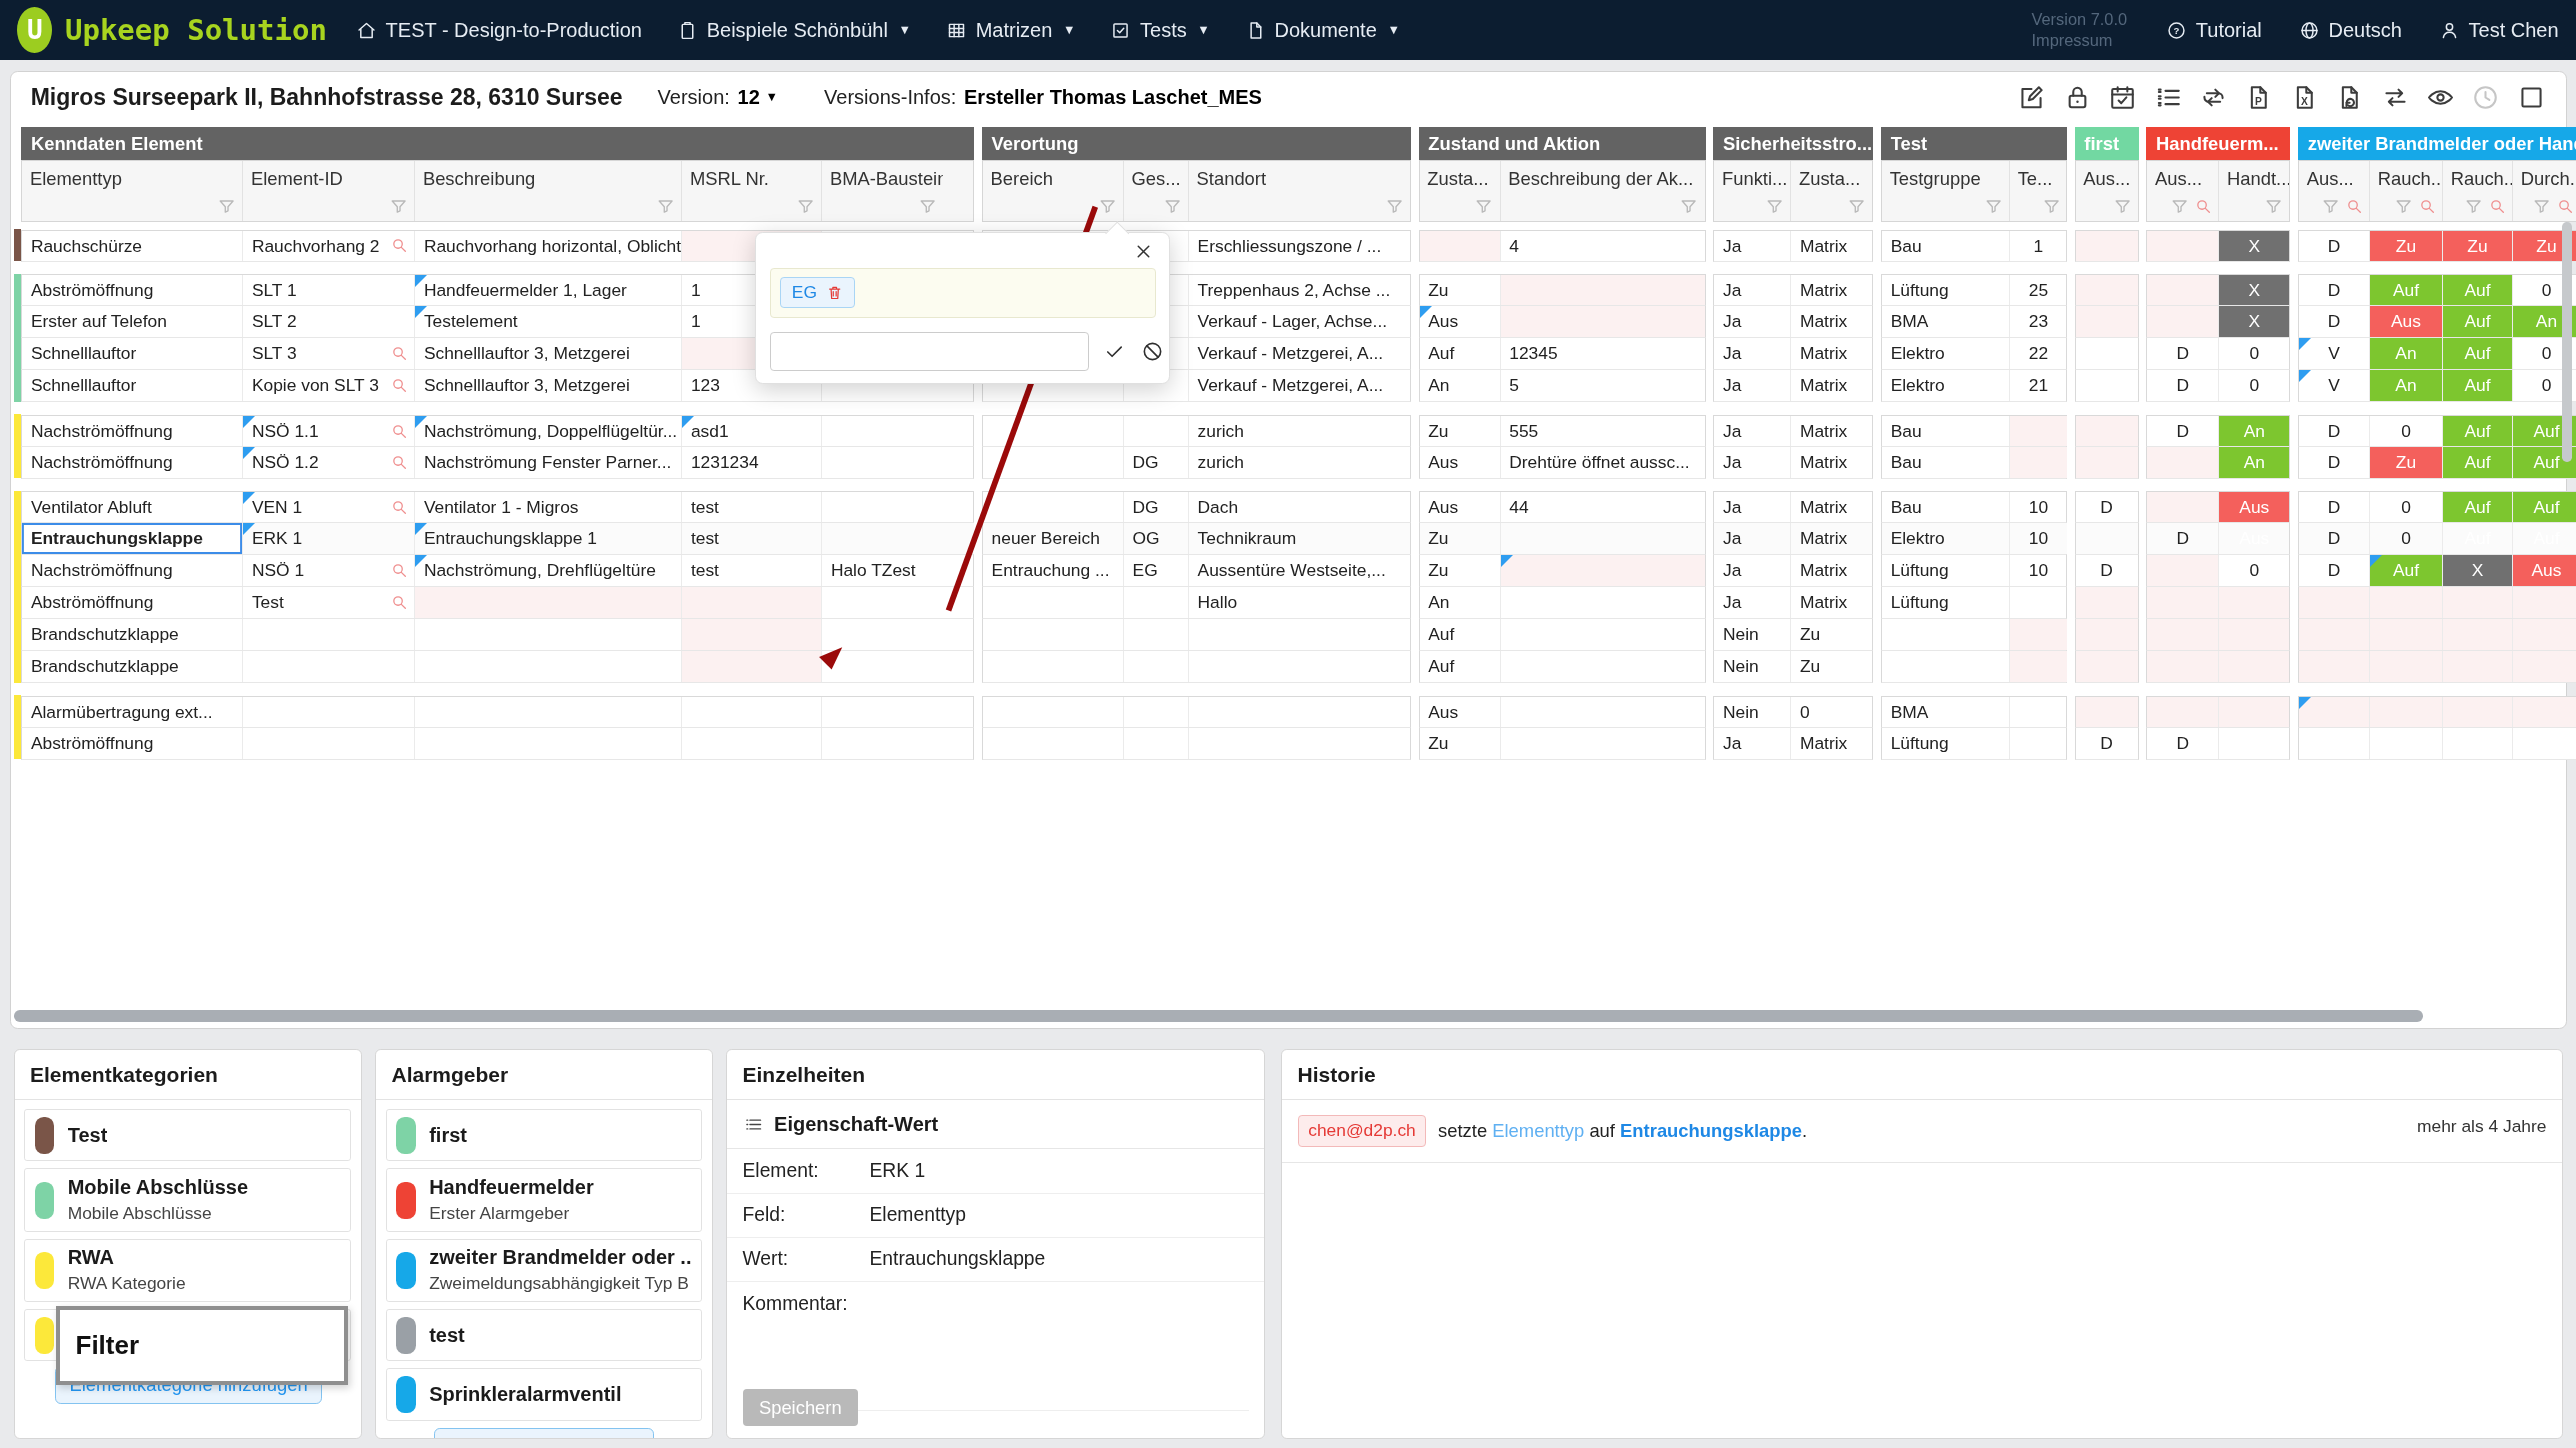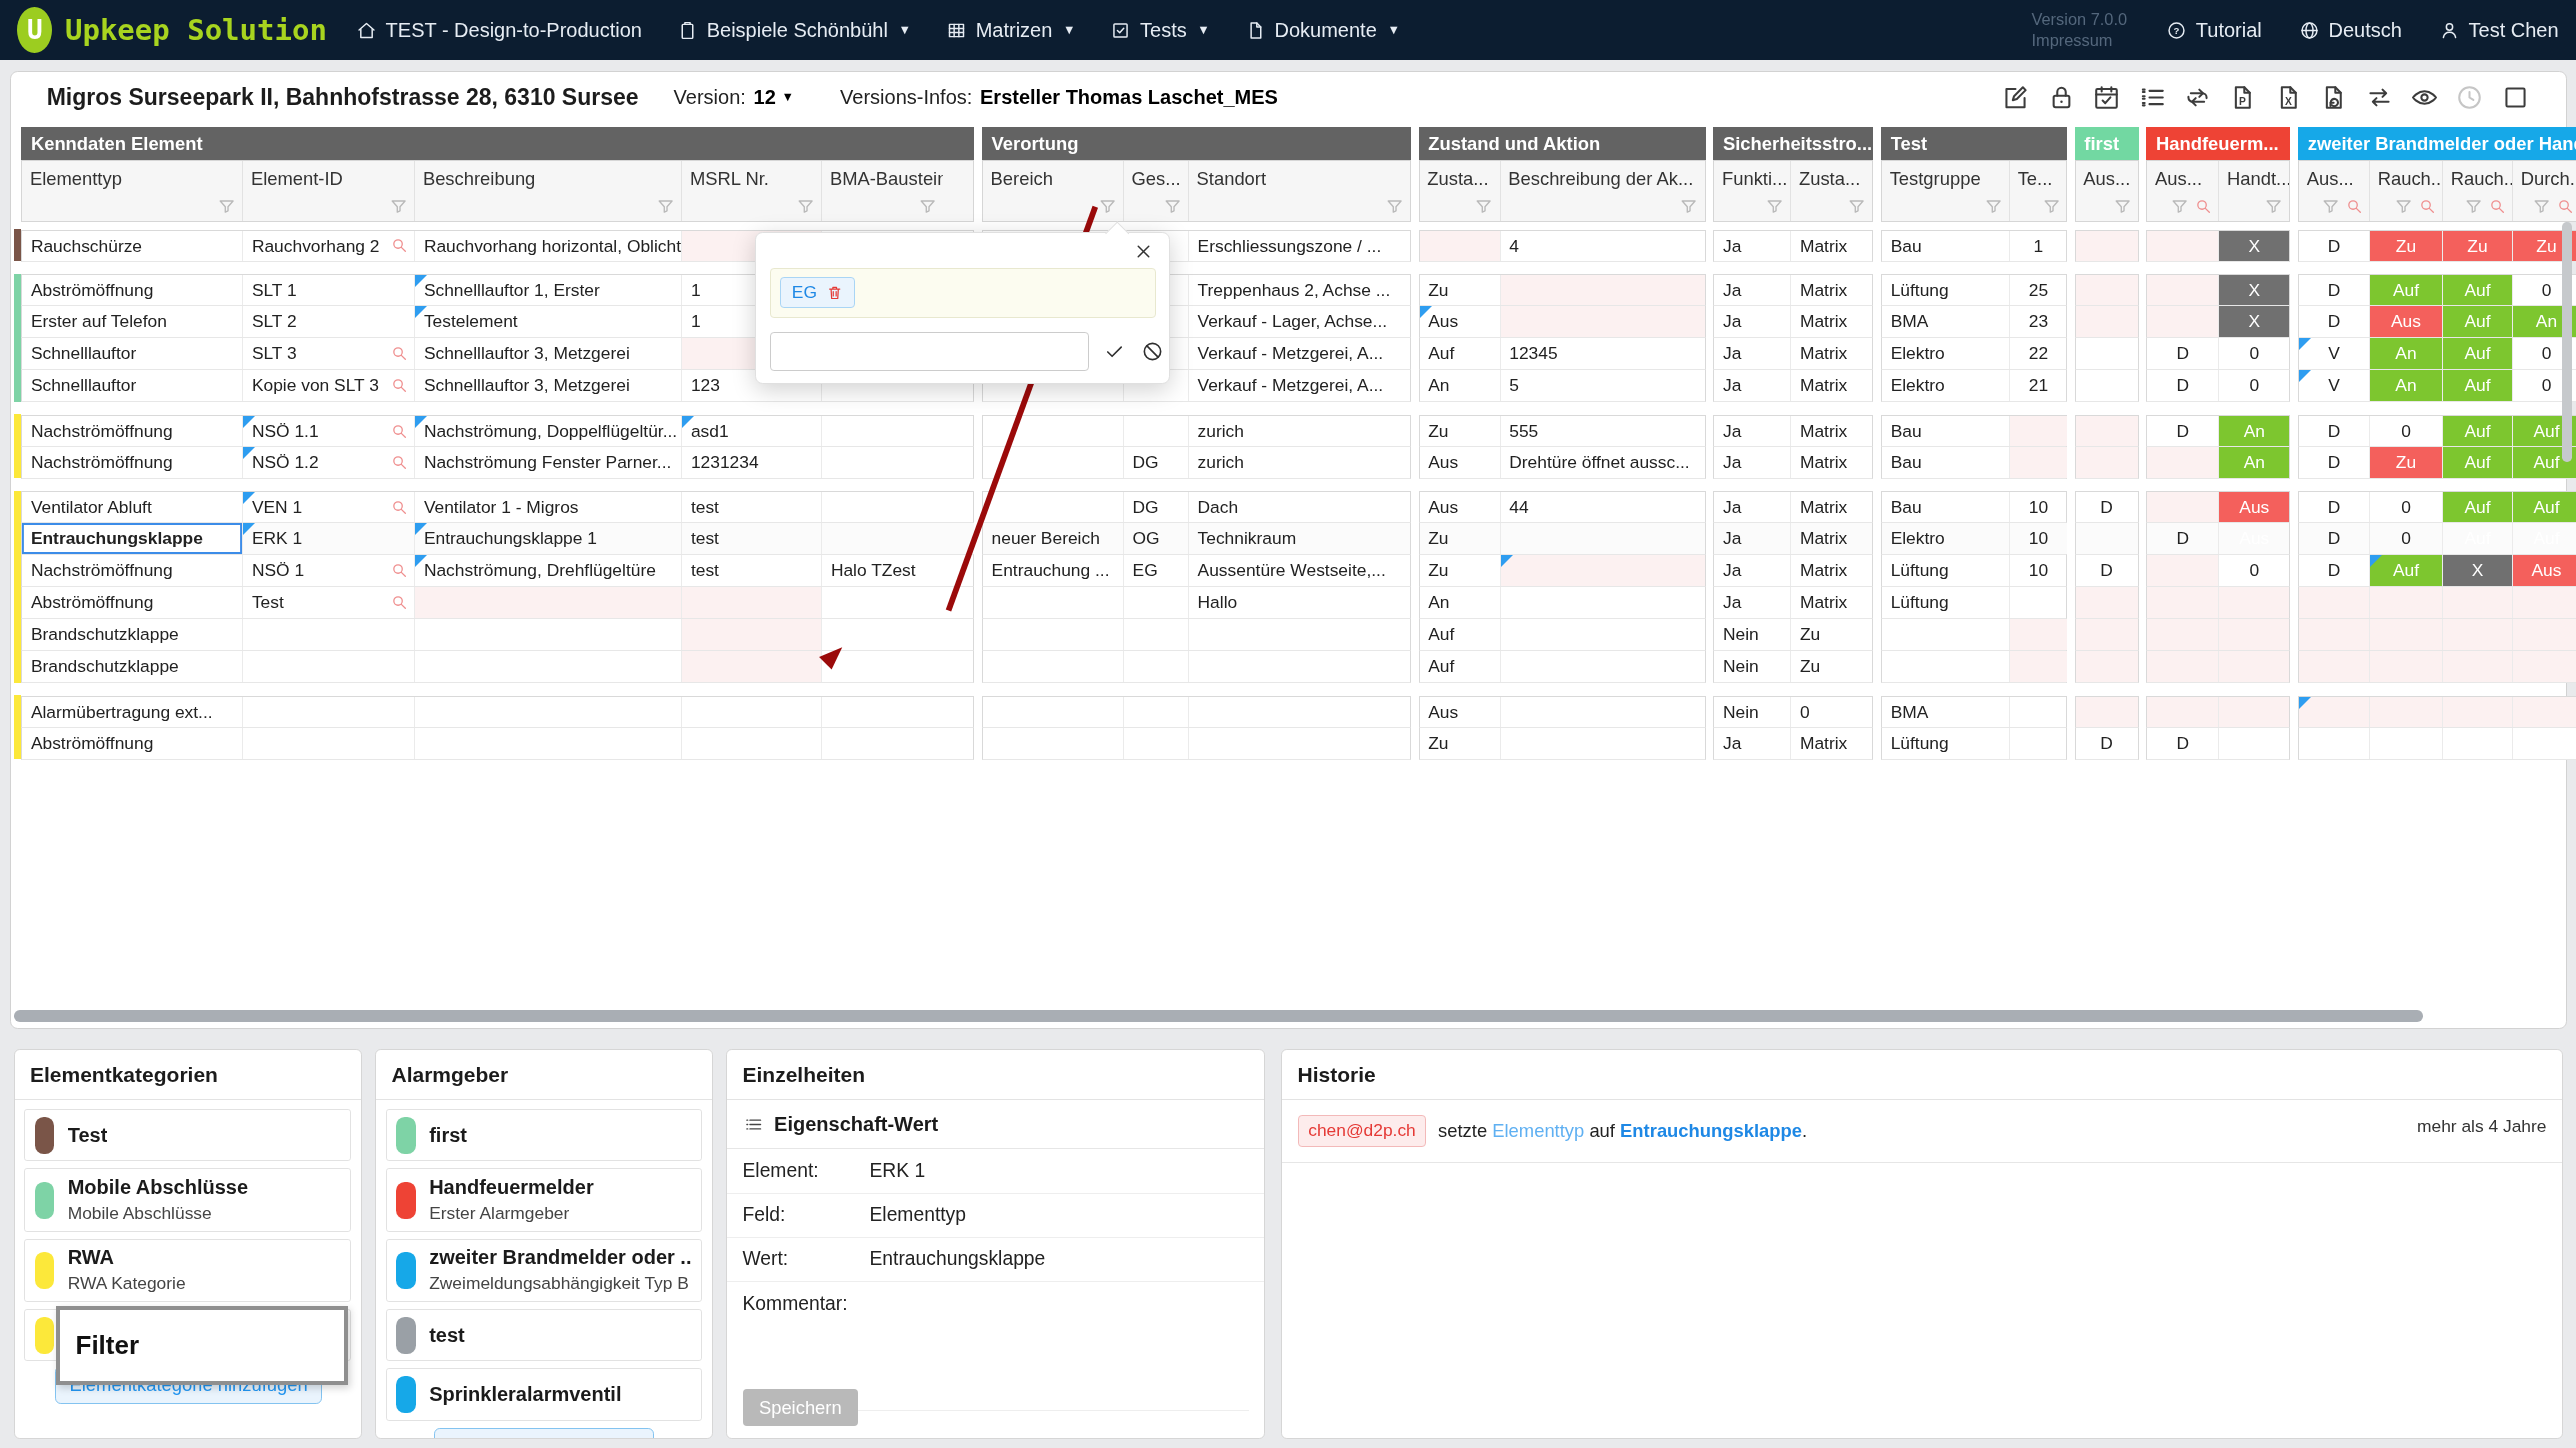--- a/index.html
+++ b/index.html
@@ -11,21 +11,21 @@
   .brand{color:#a8d41f;font-family:"DejaVu Sans Mono",monospace;font-weight:bold;font-size:29px;margin:0 29px 0 12.6px;white-space:nowrap;text-align:right;}
   .navitem{display:flex;align-items:center;gap:8.7px;font-size:20px;margin-right:35px;white-space:nowrap;cursor:pointer;}
   .crt{font-size:12.6px;margin-left:1.9px;}
   .ic{display:inline-flex;width:21px;height:21px;flex:none;}
   .ic svg{width:100%;height:100%;display:block;}
   .tb-right{margin-left:auto;display:flex;align-items:center;gap:39px;}
   .version{color:#54677c;font-size:16.4px;line-height:1.3;}
 
   
   .panel{position:absolute;left:9.7px;top:71px;width:2557px;height:958px;background:#fff;border:1px solid #d2d2d2;border-radius:7.7px;box-sizing:border-box;}
-  .titlebar{position:absolute;left:9.7px;top:71px;width:2557px;height:52px;display:flex;align-items:center;padding:0 37px;box-sizing:border-box;z-index:3;}
+  .titlebar{position:absolute;left:9.7px;top:71px;width:2557px;height:52px;display:flex;align-items:center;padding:0 21px;box-sizing:border-box;z-index:3;}
   .title{font-weight:bold;font-size:23px;color:#1c1c1c;white-space:nowrap;}
   .vlabel{margin-left:35px;font-size:20px;color:#222;}
   .vval{font-weight:bold;margin-left:7.7px;font-size:20px;}
   .vcrt{font-size:12.6px;margin-left:5.8px;}
   .ilabel{margin-left:46px;font-size:20px;color:#222;}
   .ival{font-weight:bold;margin-left:7.7px;font-size:20px;}
   .tools{margin-left:auto;display:flex;gap:16.4px;color:#3c3c3c;align-items:center;}
   .tools .ic{width:29px;height:29px;cursor:pointer;}
   .muted{color:#c6c6c6;}
 
@@ -360,21 +360,21 @@
               </svg>
             </span></div>
           <div class="td" style="width:267px"><span class="tdt">Rauchvorhang horizontal, Oblicht</span></div>
           <div class="td pink" style="width:140px"><span class="tdt"></span></div>
           <div class="td" style="width:153px"><span class="tdt"></span></div>
         </div>
         <div class="rgap"></div>
         <div class="trow">
           <div class="td" style="width:220px"><span class="tdt">Abströmöffnung</span></div>
           <div class="td" style="width:172px"><span class="tdt">SLT 1</span></div>
-          <div class="td" style="width:267px"><span class="corner"></span><span class="tdt">Schnelllauftor 1, Erster</span></div>
+          <div class="td" style="width:267px"><span class="corner"></span><span class="tdt">Handfeuermelder 1, Lager</span></div>
           <div class="td" style="width:140px"><span class="tdt">1</span></div>
           <div class="td" style="width:153px"><span class="tdt"></span></div>
         </div>
         <div class="trow">
           <div class="td" style="width:220px"><span class="tdt">Erster auf Telefon</span></div>
           <div class="td" style="width:172px"><span class="tdt">SLT 2</span></div>
           <div class="td" style="width:267px"><span class="corner"></span><span class="tdt">Testelement</span></div>
           <div class="td" style="width:140px"><span class="tdt">1</span></div>
           <div class="td" style="width:153px"><span class="tdt"></span></div>
         </div>

